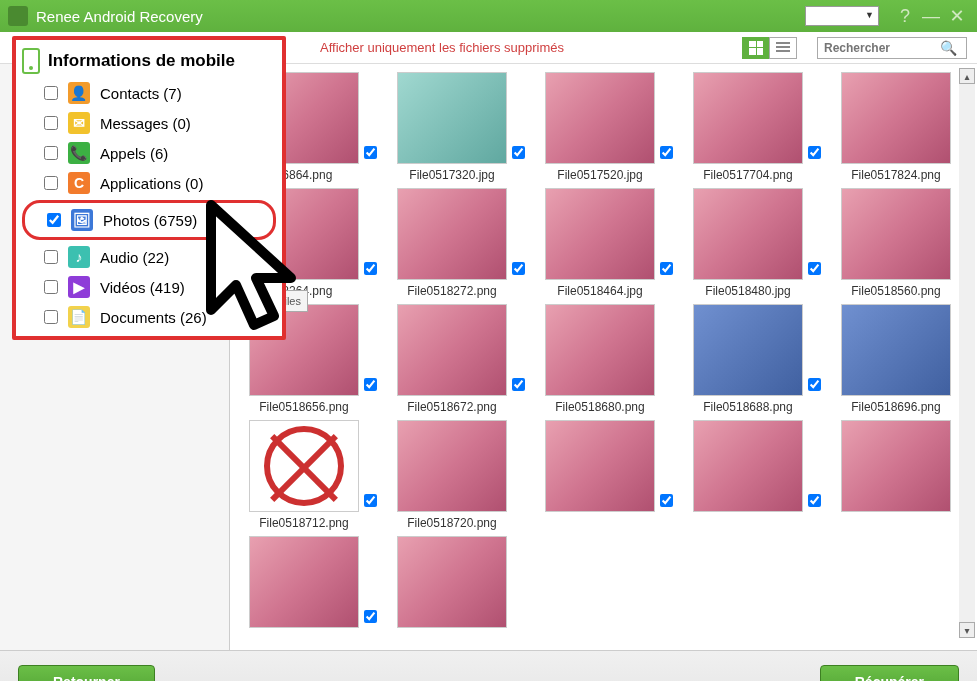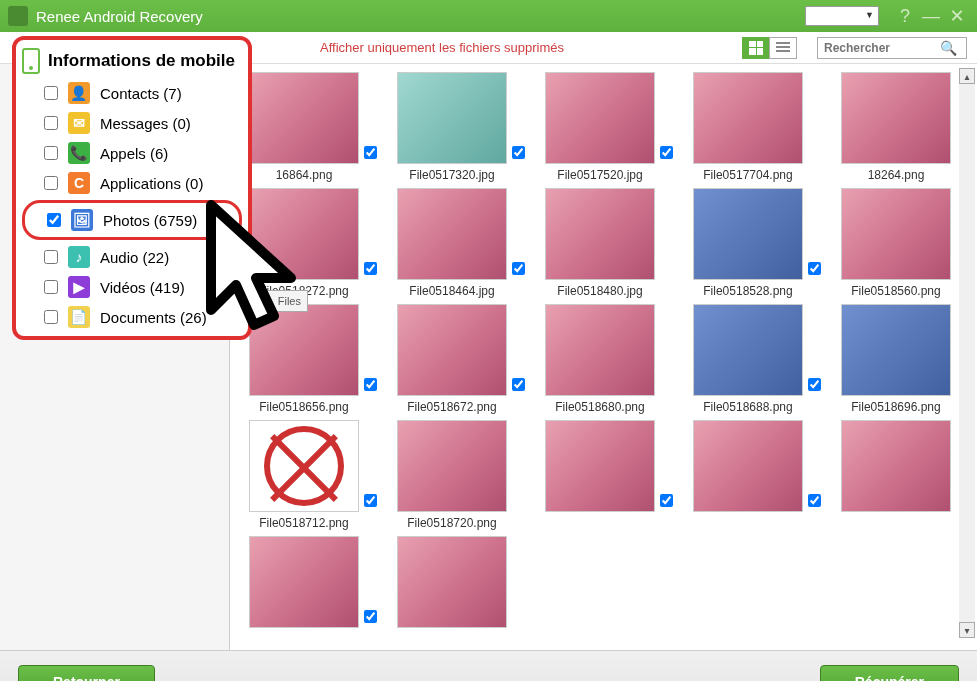--- a/index.html
+++ b/index.html
@@ -35,21 +35,21 @@
 .redcircle::before,.redcircle::after{content:"";position:absolute;width:90px;height:6px;background:#cc3030;top:33px;left:-11px;}
 .redcircle::before{transform:rotate(45deg);}
 .redcircle::after{transform:rotate(-45deg);}
 .chk{position:absolute;left:-18px;top:74px;width:13px;height:13px;}
 .fn{font-size:12px;color:#333;margin-top:4px;text-align:center;}
 .vbar{position:absolute;right:2px;top:4px;width:16px;height:570px;}
 .vbar-up,.vbar-down{width:16px;height:16px;border:1px solid #aaa;background:#eee;display:flex;align-items:center;justify-content:center;font-size:10px;color:#555;}
 .vbar-track{height:538px;background:#f0f0f0;}
 .bottombar{height:62px;background:linear-gradient(#f0f0f0,#e5e5e5);border-top:1px solid #ccc;display:flex;align-items:center;padding:0 18px;}
 .btn{background:linear-gradient(#6bbf47,#4fa032);color:#fff;border:1px solid #3d8022;border-radius:4px;padding:8px 34px;font-size:14px;font-weight:bold;cursor:pointer;}
-.highlight-panel{position:absolute;left:12px;top:36px;width:240px;border:4px solid #e03030;border-radius:12px;background:#fff;z-index:10;padding:4px 0;}
+.highlight-panel{position:absolute;left:12px;top:36px;width:274px;border:4px solid #e03030;border-radius:2px;background:#fff;z-index:10;padding:4px 0;}
 .hp-header{display:flex;align-items:center;padding:4px 6px;font-size:17px;font-weight:bold;}
 .hp-phone{width:18px;height:26px;border:2px solid #6bbf47;border-radius:3px;margin-right:8px;position:relative;}
 .hp-phone::after{content:"";position:absolute;bottom:2px;left:5px;width:4px;height:4px;background:#6bbf47;border-radius:50%;}
 .hp-item{display:flex;align-items:center;padding:4px 6px 4px 28px;font-size:15px;cursor:pointer;}
 .hp-item input{margin-right:10px;width:14px;height:14px;}
 .hp-icon{width:22px;height:22px;margin-right:10px;border-radius:3px;display:flex;align-items:center;justify-content:center;color:#fff;font-size:14px;font-weight:bold;}
 .ic-contact{background:#f29b2c;}
 .ic-msg{background:#f2c22c;}
 .ic-call{background:#3cb043;}
 .ic-app{background:#f27b2c;}
@@ -118,41 +118,42 @@
           <input type="checkbox" class="chk" checked="" style="">
           <div class="thumb"></div>
           <div class="fn">File0517520.jpg</div>
         </div>
         <div class="cell">
           <input type="checkbox" class="chk" checked="" style="">
           <div class="thumb"></div>
           <div class="fn">File0517704.png</div>
         </div>
         <div class="cell">
+          <input type="checkbox" class="chk" checked="" style="">
+          <div class="thumb"></div>
+          <div class="fn">File0517824.png</div>
+        </div>
+        <div class="cell">
           <div class="thumb"></div>
           <div class="fn">18264.png</div>
         </div>
         <div class="cell">
           <input type="checkbox" class="chk" checked="" style="">
           <div class="thumb"></div>
           <div class="fn">File0518272.png</div>
         </div>
         <div class="cell">
           <input type="checkbox" class="chk" checked="" style="">
           <div class="thumb"></div>
           <div class="fn">File0518464.jpg</div>
         </div>
         <div class="cell">
           <input type="checkbox" class="chk" checked="" style="">
           <div class="thumb"></div>
           <div class="fn">File0518480.jpg</div>
-        </div>
-        <div class="cell">
-          <div class="thumb blue"></div>
-          <div class="fn">File0518528.png</div>
         </div>
         <div class="cell">
           <input type="checkbox" class="chk" checked="" style="">
           <div class="thumb"></div>
           <div class="fn">File0518560.png</div>
         </div>
         <div class="cell">
           <input type="checkbox" class="chk" checked="" style="">
           <div class="thumb"></div>
           <div class="fn">File0518656.png</div>

